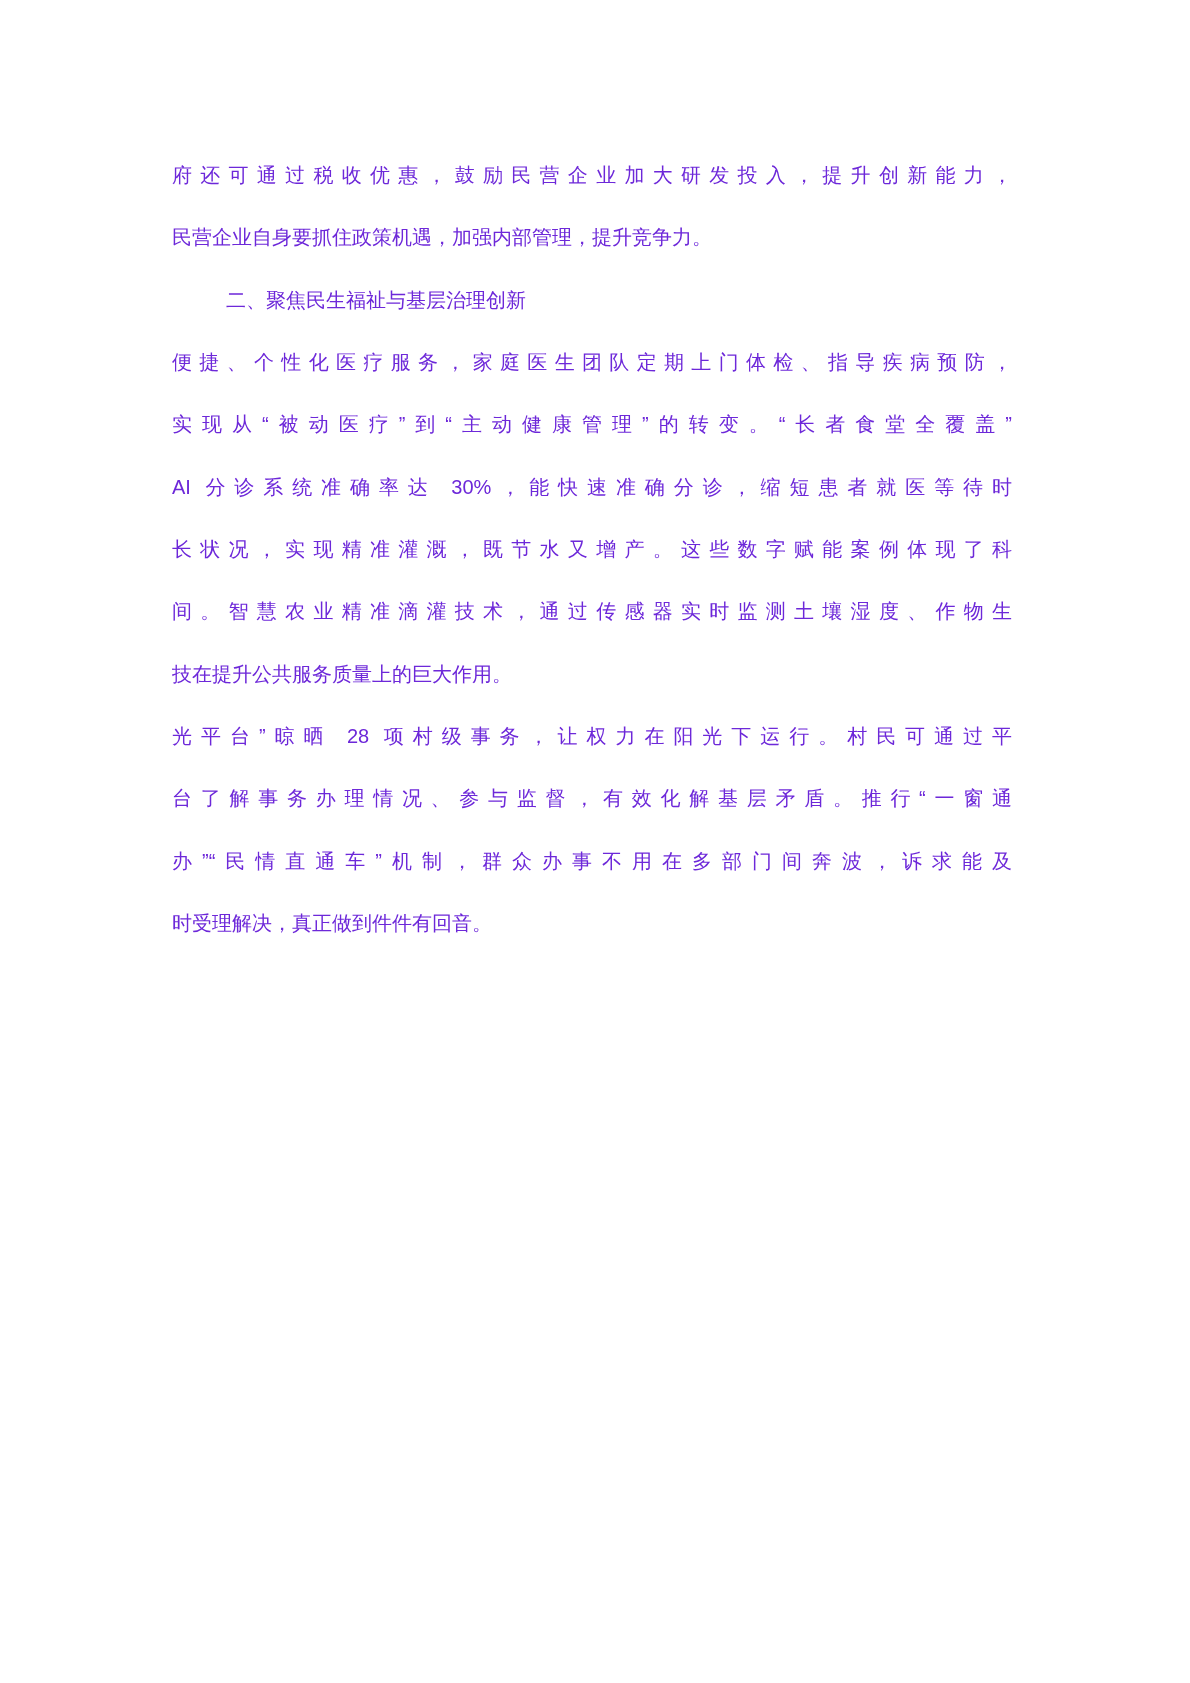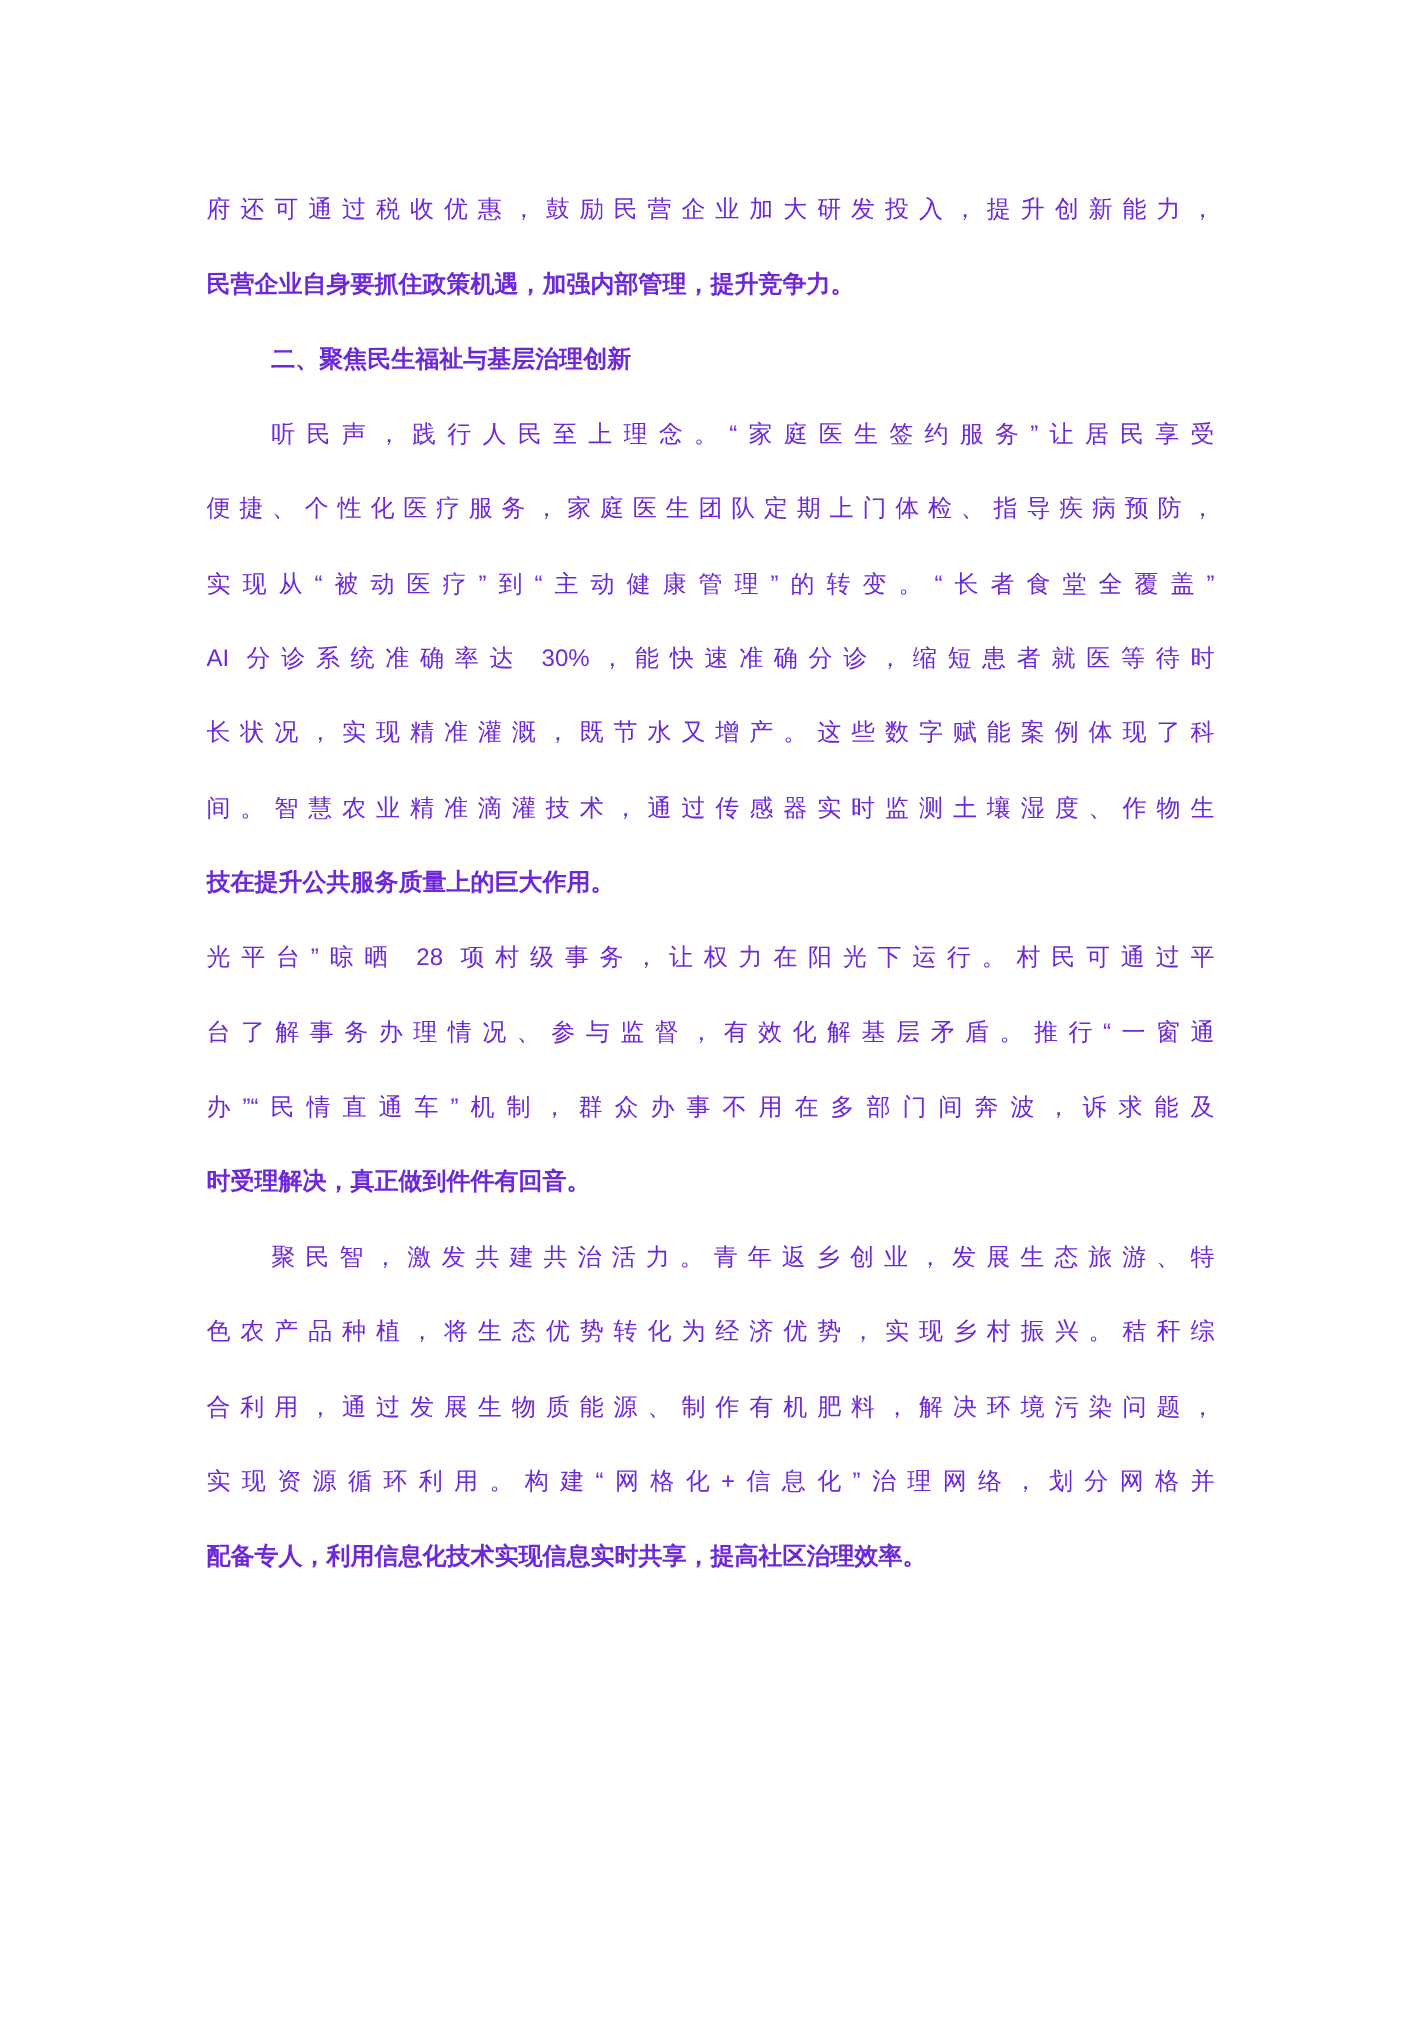--- a/index.html
+++ b/index.html
@@ -34,54 +34,45 @@
     height: 62.35px;
     color: #6d28d9;
     text-align: justify;
     text-align-last: justify;
     overflow: hidden;
     word-break: break-all;
   }
   .line.para-last {
     text-align: left;
     text-align-last: left;
-    font-weight: bold;
   }
   .line.first-indent {
     text-indent: 54px; 
   }
 </style>
 </head>
 <body>
 
 <div class="page">
   <div class="content">
       <div class="para">
         <div class="line">府还可通过税收优惠，鼓励民营企业加大研发投入，提升创新能力，</div>
         <div class="line para-last">民营企业自身要抓住政策机遇，加强内部管理，提升竞争力。</div>
       </div>
       <div class="para">
         <div class="line first-indent para-last">二、聚焦民生福祉与基层治理创新</div>
       </div>
       <div class="para">
-        <div class="line first-indent">听民声，践行人民至上理念。“家庭医生签约服务”让居民享受</div>
         <div class="line">便捷、个性化医疗服务，家庭医生团队定期上门体检、指导疾病预防，</div>
         <div class="line">实现从“被动医疗”到“主动健康管理”的转变。“长者食堂全覆盖”</div>
         <div class="line">AI 分诊系统准确率达 30%，能快速准确分诊，缩短患者就医等待时</div>
         <div class="line">长状况，实现精准灌溉，既节水又增产。这些数字赋能案例体现了科</div>
         <div class="line">间。智慧农业精准滴灌技术，通过传感器实时监测土壤湿度、作物生</div>
         <div class="line para-last">技在提升公共服务质量上的巨大作用。</div>
       </div>
       <div class="para">
         <div class="line">光平台”晾晒 28 项村级事务，让权力在阳光下运行。村民可通过平</div>
         <div class="line">台了解事务办理情况、参与监督，有效化解基层矛盾。推行“一窗通</div>
         <div class="line">办”“民情直通车”机制，群众办事不用在多部门间奔波，诉求能及</div>
         <div class="line para-last">时受理解决，真正做到件件有回音。</div>
       </div>
-      <div class="para">
-        <div class="line first-indent">聚民智，激发共建共治活力。青年返乡创业，发展生态旅游、特</div>
-        <div class="line">色农产品种植，将生态优势转化为经济优势，实现乡村振兴。秸秆综</div>
-        <div class="line">合利用，通过发展生物质能源、制作有机肥料，解决环境污染问题，</div>
-        <div class="line">实现资源循环利用。构建“网格化+信息化”治理网络，划分网格并</div>
-        <div class="line para-last">配备专人，利用信息化技术实现信息实时共享，提高社区治理效率。</div>
-      </div>
     </div>
 </div>
 
 </body></html>

